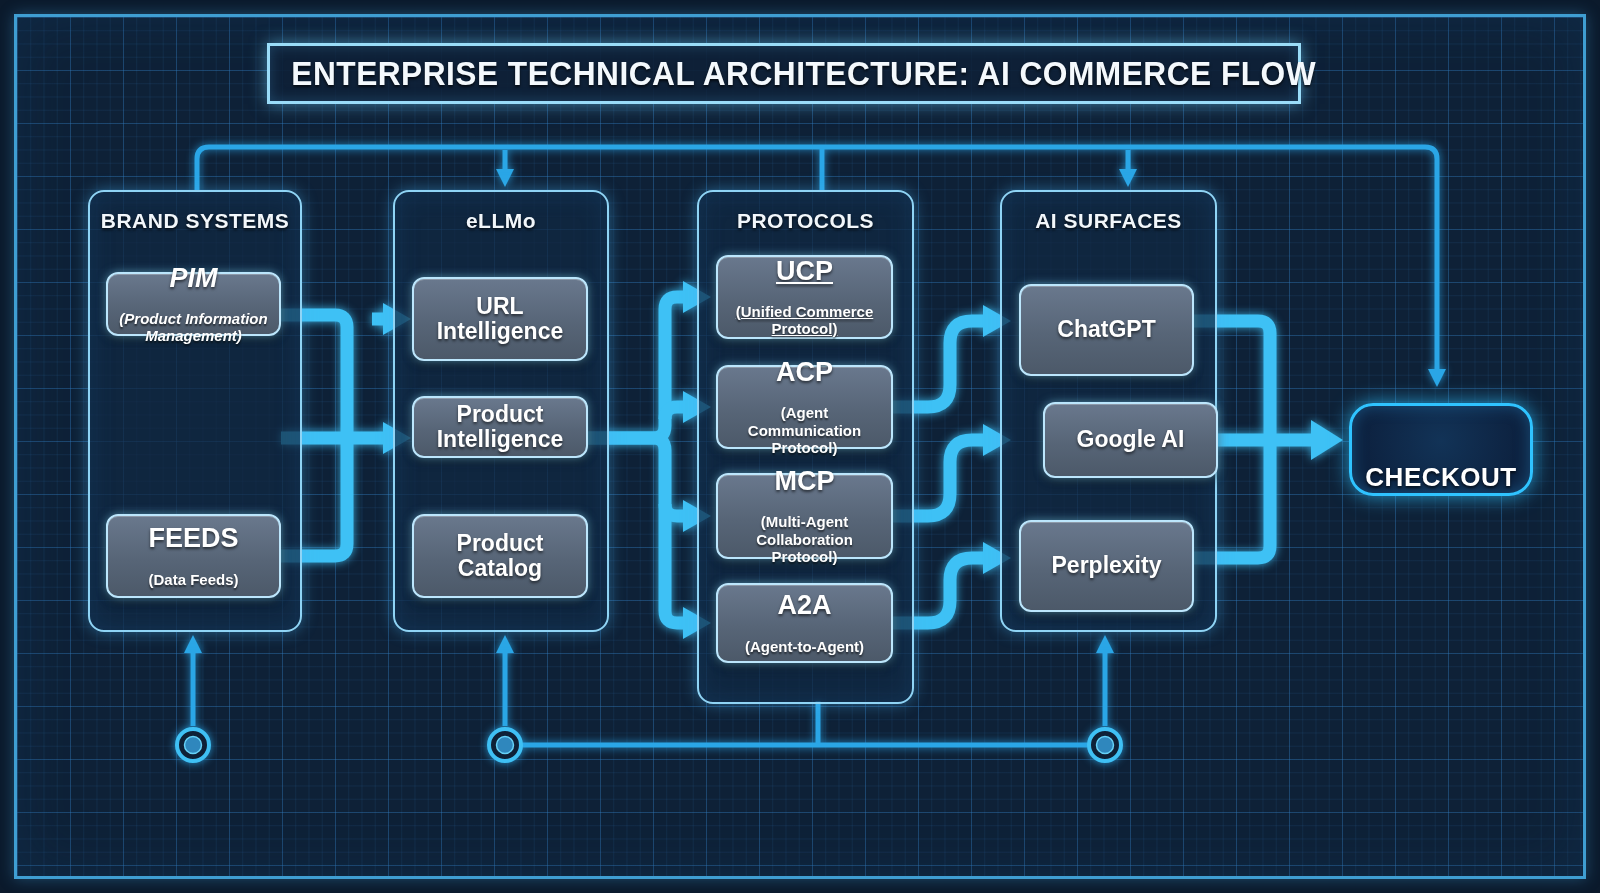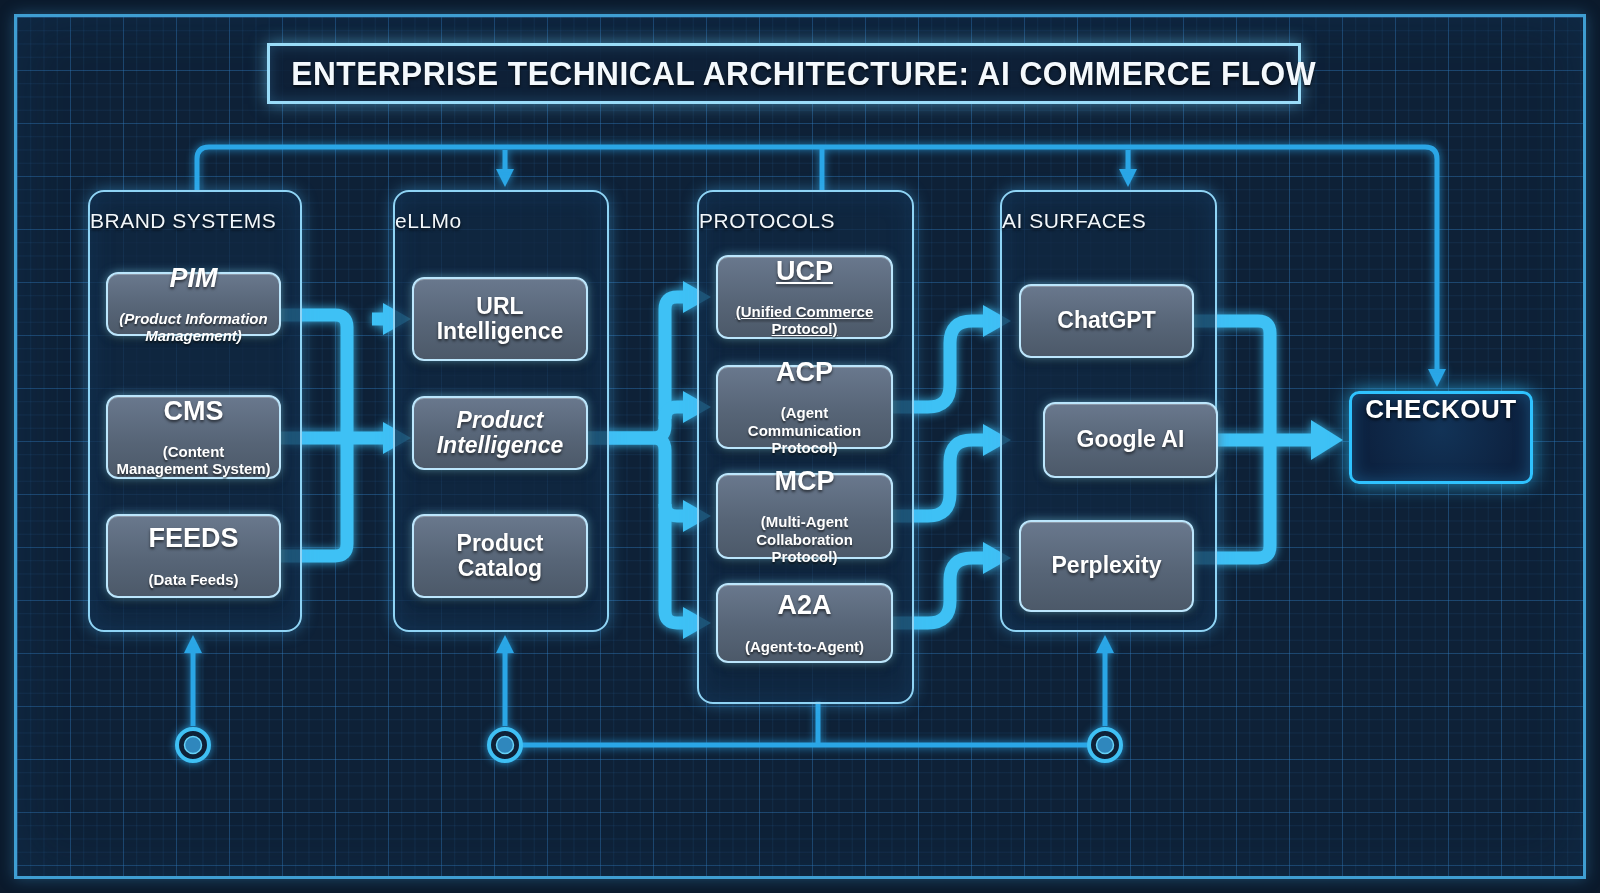--- a/index.html
+++ b/index.html
@@ -33,41 +33,41 @@
     margin:0;color:#f4f9fd;font-size:33px;font-weight:700;letter-spacing:.5px;
     text-shadow:0 2px 3px rgba(0,0,0,.7);transform:scaleX(.96);white-space:nowrap;
   }
   
   .column{
     position:absolute;border:2.5px solid #8fd4f5;border-radius:16px;
     background:rgba(17,40,66,.72);
     box-shadow:0 0 16px rgba(70,180,245,.45), inset 0 0 26px rgba(30,100,160,.22);
   }
   .column h2{
-    margin:17px 0 0 0;text-align:left;color:#f2f7fb;font-size:21px;font-weight:400;
+    margin:17px 0 0 0;text-align:center;color:#f2f7fb;font-size:21px;font-weight:700;
     letter-spacing:.5px;text-shadow:0 2px 3px rgba(0,0,0,.7);
   }
   
   .node{
     position:absolute;border:2px solid #bce6fc;border-radius:12px;
     background:linear-gradient(180deg,#69788d 0%,#576577 55%,#4c5969 100%);
     box-shadow:0 0 10px rgba(130,215,250,.55), 0 4px 9px rgba(0,0,0,.5), inset 0 1px 0 rgba(255,255,255,.25);
     display:flex;flex-direction:column;align-items:center;justify-content:center;
     text-align:center;color:#ffffff;padding:4px 8px;box-sizing:border-box;
   }
   .node .t-big{font-size:27px;font-weight:700;line-height:1.05;text-shadow:0 2px 3px rgba(0,0,0,.6);}
   .node .t-med{font-size:23px;font-weight:700;line-height:1.1;text-shadow:0 2px 3px rgba(0,0,0,.6);}
   .node .sub{font-size:15px;font-weight:700;line-height:1.15;margin-top:18px;text-shadow:0 2px 2px rgba(0,0,0,.6);}
   
   #checkout{
-    position:absolute;left:1349px;top:391px;width:178px;height:87px;
-    border:3px solid #2fc3ff;border-radius:10px;
+    position:absolute;left:1349px;top:403px;width:178px;height:87px;
+    border:3px solid #2fc3ff;border-radius:24px;
     background:radial-gradient(circle at 50% 40%, #123357 0%, #0d2240 75%);
     box-shadow:0 0 20px rgba(47,195,255,.75), inset 0 0 16px rgba(47,160,230,.35);
-    display:flex;align-items:flex-start;justify-content:center;
+    display:flex;align-items:flex-end;justify-content:center;
   }
   #checkout span{color:#fff;font-size:26px;font-weight:700;letter-spacing:.5px;text-shadow:0 2px 3px rgba(0,0,0,.7);}
   
   #connectors{position:absolute;left:0;top:0;width:1600px;height:893px;pointer-events:none;}
   .glow-thick{filter:drop-shadow(0 0 5px rgba(62,193,245,.85));}
   .glow-thin{filter:drop-shadow(0 0 4px rgba(42,166,230,.85));}
   .thick{stroke:#3ec1f5;stroke-width:13;fill:none;}
   .thin{stroke:#2aa6e6;stroke-width:5;fill:none;}
 </style>
 </head>
@@ -147,36 +147,32 @@
     <h1>ENTERPRISE TECHNICAL ARCHITECTURE: AI COMMERCE FLOW</h1>
   </div>
 
   <div class="column" style="left:88px;top:190px;width:210px;height:438px;">
     <h2>BRAND SYSTEMS</h2>
   </div>
   <div class="node" style="left:106px;top:272px;width:175px;height:64px;font-style:italic;">
     <div class="t-big">PIM</div>
     <div class="sub">(Product Information Management)</div>
   </div>
-  <div class="node" style="left:106px;top:395px;width:175px;height:84px;">
-    <div class="t-big">CMS</div>
-    <div class="sub">(Content Management System)</div>
-  </div>
   <div class="node" style="left:106px;top:514px;width:175px;height:84px;">
     <div class="t-big">FEEDS</div>
     <div class="sub">(Data Feeds)</div>
   </div>
 
   <div class="column" style="left:393px;top:190px;width:212px;height:438px;">
     <h2>eLLMo</h2>
   </div>
   <div class="node" style="left:412px;top:277px;width:176px;height:84px;">
     <div class="t-med">URL Intelligence</div>
   </div>
-  <div class="node" style="left:412px;top:396px;width:176px;height:74px;font-style:italic;">
+  <div class="node" style="left:412px;top:396px;width:176px;height:62px;">
     <div class="t-med">Product Intelligence</div>
   </div>
   <div class="node" style="left:412px;top:514px;width:176px;height:84px;">
     <div class="t-med">Product Catalog</div>
   </div>
 
   <div class="column" style="left:697px;top:190px;width:213px;height:510px;">
     <h2>PROTOCOLS</h2>
   </div>
   <div class="node" style="left:716px;top:255px;width:177px;height:84px;text-decoration:underline;">
@@ -192,21 +188,21 @@
     <div class="sub">(Multi-Agent Collaboration Protocol)</div>
   </div>
   <div class="node" style="left:716px;top:583px;width:177px;height:80px;text-align:center;">
     <div class="t-big">A2A</div>
     <div class="sub">(Agent-to-Agent)</div>
   </div>
 
   <div class="column" style="left:1000px;top:190px;width:213px;height:438px;">
     <h2>AI SURFACES</h2>
   </div>
-  <div class="node" style="left:1019px;top:284px;width:175px;height:74px;">
+  <div class="node" style="left:1019px;top:284px;width:175px;height:92px;">
     <div class="t-med">ChatGPT</div>
   </div>
   <div class="node" style="left:1019px;top:402px;width:175px;height:76px;margin-left:24px;">
     <div class="t-med">Google AI</div>
   </div>
   <div class="node" style="left:1019px;top:520px;width:175px;height:92px;">
     <div class="t-med">Perplexity</div>
   </div>
 
   <div id="checkout">

